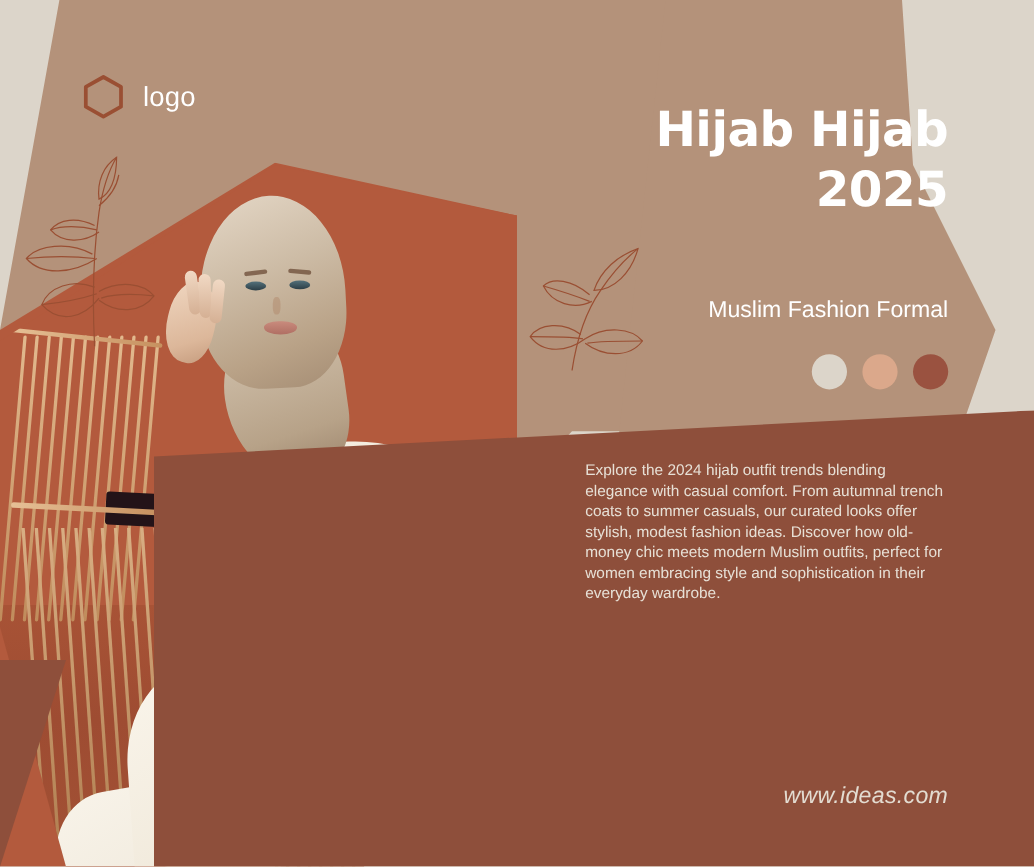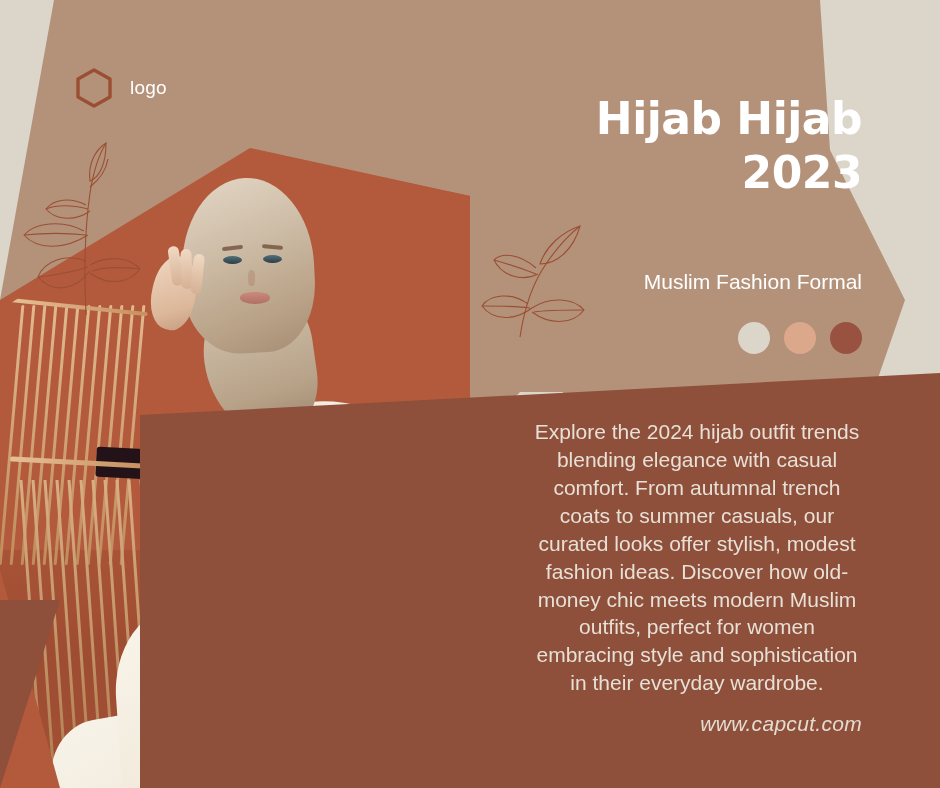--- a/index.html
+++ b/index.html
@@ -202,21 +202,21 @@
   
   .leaf-left{position:absolute;left:14px;top:135px;width:135px;height:180px;}
   .leaf-right{position:absolute;left:462px;top:212px;width:145px;height:125px;}
 
   
   .logo-row{
     position:absolute;left:72px;top:66px;display:flex;align-items:center;gap:14px;
   }
   .logo-mark{width:44px;height:44px;display:block;}
   .logo-text{
-    color:#FFFFFF;font-size:19px;letter-spacing:.2px;
+    color:#FFFFFF;font-size:25px;letter-spacing:.2px;
     font-family:"Liberation Sans",sans-serif;
   }
 
   .headline{
     position:absolute;right:78px;top:92px;width:420px;
     text-align:right;color:#FFFFFF;
     font-family:"DejaVu Sans",sans-serif;
     font-weight:bold;font-size:44px;line-height:1.22;
     letter-spacing:-.5px;
   }
@@ -229,22 +229,22 @@
     font-size:21px;line-height:1.34;font-family:"Liberation Sans",sans-serif;
   }
 
   .swatches{
     position:absolute;right:78px;top:322px;display:flex;gap:14px;
   }
   .swatch{width:32px;height:32px;border-radius:50%;}
 
   .desc{
     position:absolute;right:78px;top:418px;width:330px;
-    text-align:center;color:#E7E0D6;
-    font-size:21px;line-height:1.33;font-family:"Liberation Sans",sans-serif;
+    text-align:left;color:#E7E0D6;
+    font-size:14px;line-height:1.33;font-family:"Liberation Sans",sans-serif;
   }
   .site{
     position:absolute;right:78px;top:712px;
     color:#E3DCD1;font-size:21px;font-style:italic;
     font-family:"Liberation Sans",sans-serif;letter-spacing:.3px;
   }
 </style>
 </head>
 <body>
 
@@ -391,31 +391,31 @@
 
   <div class="logo-row">
     <svg class="logo-mark" viewBox="0 0 44 44">
       <polygon points="22,4 38,13 38,31 22,40 6,31 6,13" fill="none" stroke="#9A4F33" stroke-width="3.4" stroke-linejoin="round"></polygon>
     </svg>
     <span class="logo-text">logo</span>
   </div>
 
   <div class="headline">
     <span class="l1">Hijab Hijab</span>
-    <span class="l2">2023</span>
+    <span class="l2">2025</span>
   </div>
 
   <div class="subtitle">
     <br>
     <span>Muslim Fashion Formal</span>
   </div>
 
   <div class="swatches">
     <span class="swatch" id="sw0" style="background: rgb(220, 213, 202);"></span>
     <span class="swatch" id="sw1" style="background: rgb(219, 168, 139);"></span>
     <span class="swatch" id="sw2" style="background: rgb(154, 82, 64);"></span>
   </div>
 
   <div class="desc">Explore the 2024 hijab outfit trends blending elegance with casual comfort. From autumnal trench coats to summer casuals, our curated looks offer stylish, modest fashion ideas. Discover how old-money chic meets modern Muslim outfits, perfect for women embracing style and sophistication in their everyday wardrobe.</div>
 
-  <div class="site">www.capcut.com</div>
+  <div class="site">www.ideas.com</div>
 
 </div>
 
 </body></html>

